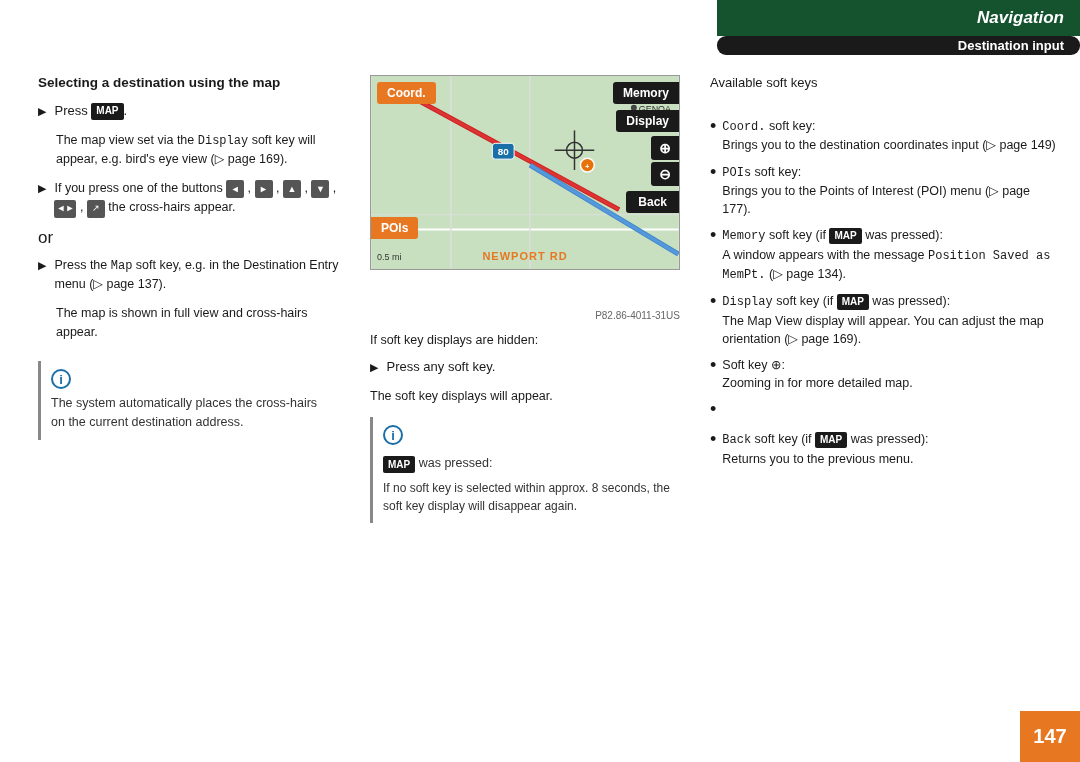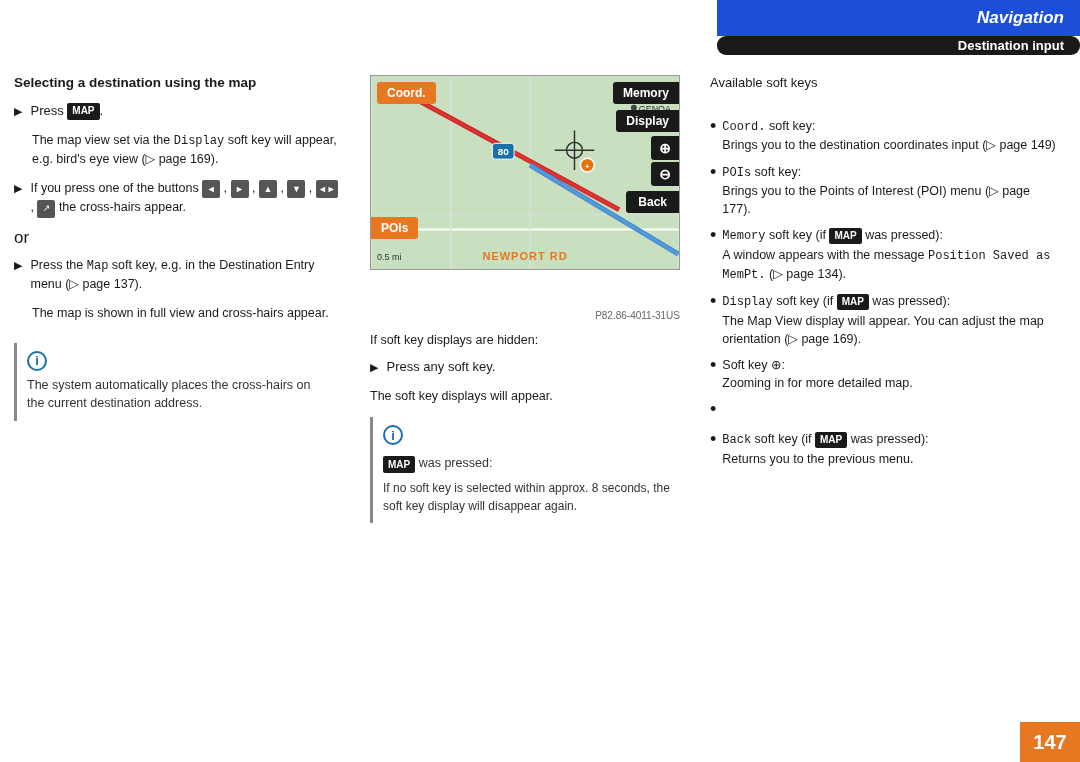--- a/index.html
+++ b/index.html
@@ -18,21 +18,21 @@
     .header {
       position: absolute;
       top: 0; right: 0;
       width: 363px;
       height: 55px;
       display: flex;
       flex-direction: column;
       align-items: flex-end;
     }
     .nav-title {
-      background: #1d4ed8;
+      background: #14532d;
       width: 100%;
       height: 46px;
       display: flex;
       align-items: center;
       justify-content: flex-end;
       padding-right: 16px;
       padding-left: 17px;
     }
     .nav-title span {
       color: #fff;
@@ -62,21 +62,21 @@
       top: 55px;
       left: 0; right: 0;
       bottom: 0;
       display: flex;
       flex-direction: row;
     }
 
     
     .left-col {
       width: 360px;
-      padding: 20px 20px 20px 14px;
+      padding: 20px 20px 20px 38px;
       flex-shrink: 0;
     }
 
     
     .mid-col {
       width: 340px;
       padding: 20px 20px 20px 10px;
       flex-shrink: 0;
     }
 
@@ -295,21 +295,21 @@
     code {
       font-family: 'Courier New', monospace;
       font-size: 12px;
     }
 
     
     .page-number {
       position: absolute;
       bottom: 0; right: 0;
       width: 60px;
-      height: 40px;
+      height: 51px;
       background: #E87722;
       display: flex;
       align-items: center;
       justify-content: center;
       color: #fff;
       font-size: 20px;
       font-weight: bold;
     }
     .nav-arrow-btn {
       display: inline-block;

